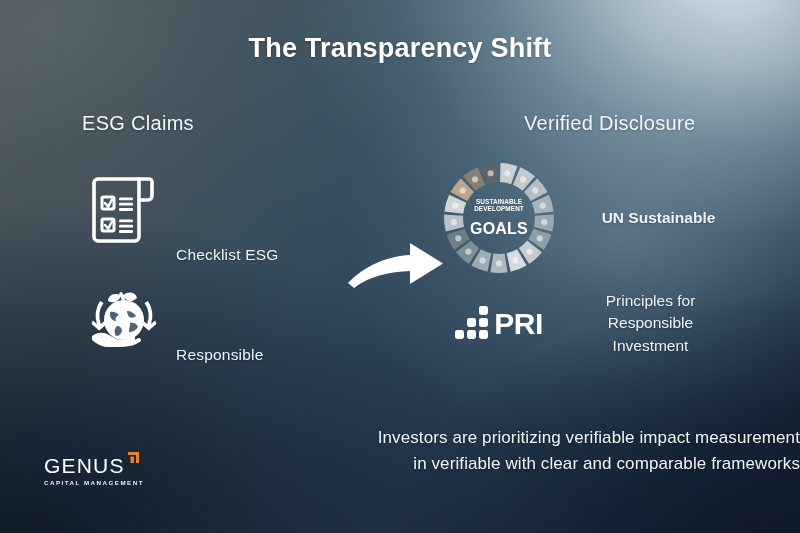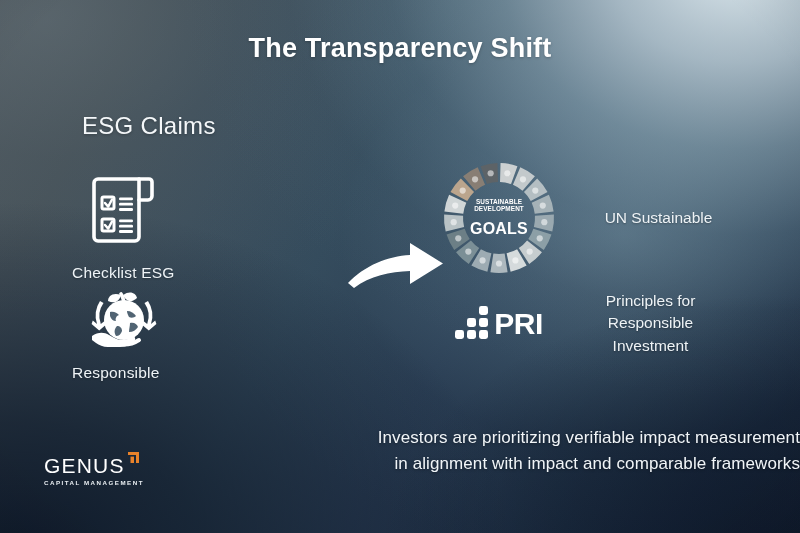--- a/index.html
+++ b/index.html
@@ -92,32 +92,32 @@
     text-align: center;
     font-size: 27px;
     font-weight: bold;
     color: #ffffff;
     letter-spacing: 0.2px;
     text-shadow: 0 1px 3px rgba(0,0,0,0.25);
   }
 
   .col-head {
     position: absolute;
-    font-size: 24px;
+    font-size: 20px;
     font-weight: 400;
     color: #f4f7f9;
     letter-spacing: 0.3px;
     text-shadow: 0 1px 3px rgba(0,0,0,0.28);
     white-space: nowrap;
   }
   .head-left  { top: 112px; left: 82px; }
   .head-right { top: 112px; left: 524px; }
 
   
-  .row { position: absolute; display: flex; align-items: flex-start; flex-direction: column; }
+  .row { position: absolute; display: flex; align-items: flex-end; }
   .row-checklist { top: 168px; left: 72px; }
   .row-green     { top: 268px; left: 72px; }
 
   .icon-box {
     width: 104px;
     height: 96px;
     display: flex;
     align-items: center;
     justify-content: center;
     flex: none;
@@ -146,21 +146,21 @@
 
   .r-label {
     font-size: 15.5px;
     color: #eef3f6;
     line-height: 1.45;
     text-align: center;
     text-shadow: 0 1px 2px rgba(0,0,0,0.30);
     width: 175px;
     margin-left: 8px;
   }
-  .r-label-sdg { margin-left: 16px; }
+  .r-label-sdg { margin-left: 16px; font-weight: bold; }
 
   
   .sdg-wheel {
     position: relative;
     width: 112px;
     height: 112px;
     flex: none;
   }
   .sdg-center {
     position: absolute;
@@ -262,20 +262,21 @@
   <div class="bg-layer bg-glow-tr"></div>
   <div class="bg-layer bg-dark-bl"></div>
   <div class="bg-layer bg-dark-br"></div>
   <div class="bg-layer bg-vignette"></div>
 
   <div class="content">
 
     <div class="title">The Transparency Shift</div>
 
     <div class="col-head head-left">ESG Claims</div>
+    <div class="col-head head-right">Verified Disclosure</div>
 
     <div class="row row-checklist">
       <div class="icon-box">
         <svg width="70" height="80" viewBox="0 0 70 80" fill="none">
           <path d="M5 7 a4 4 0 0 1 4 -4 H50 v58 a4 4 0 0 1 -4 4 H9 a4 4 0 0 1 -4 -4 Z" stroke="#ffffff" stroke-width="3.6" stroke-linejoin="round" fill="none"></path>
           <path d="M50 3 h10 a3 3 0 0 1 3 3 v14 a4 4 0 0 1 -4 4 H50" stroke="#ffffff" stroke-width="3.6" stroke-linejoin="round" stroke-linecap="round" fill="none"></path>
           <rect x="13" y="21" width="12" height="12" rx="1.5" stroke="#ffffff" stroke-width="3" fill="none"></rect>
           <path d="M16 27 l3.2 3.6 L23 23.5" stroke="#ffffff" stroke-width="2.4" stroke-linecap="round" stroke-linejoin="round" fill="none"></path>
           <rect x="30" y="21.5" width="14" height="2.8" rx="1.2" fill="#ffffff"></rect>
           <rect x="30" y="26.8" width="14" height="2.8" rx="1.2" fill="#ffffff"></rect>
@@ -379,21 +380,21 @@
       </div>
       <div class="r-label">
         <div>Principles for</div>
         <div>Responsible</div>
         <div>Investment</div>
       </div>
     </div>
 
     <div class="footer">
       <div>Investors are prioritizing verifiable impact measurement</div>
-      <div>in alignment with impact and comparable frameworks</div>
+      <div>in verifiable with clear and comparable frameworks</div>
     </div>
 
     <div class="brand">
       <div class="brand-row">
         <div class="brand-name">GENUS</div>
         <div class="brand-mark">
           <svg width="13" height="13" viewBox="0 0 13 13" fill="none">
             <path d="M1 1 H12 V12 H9 V4 H1 Z" fill="#e8822a"></path>
             <path d="M3.5 5.6 H7 V12 H3.5 Z" fill="#e8822a"></path>
           </svg>

